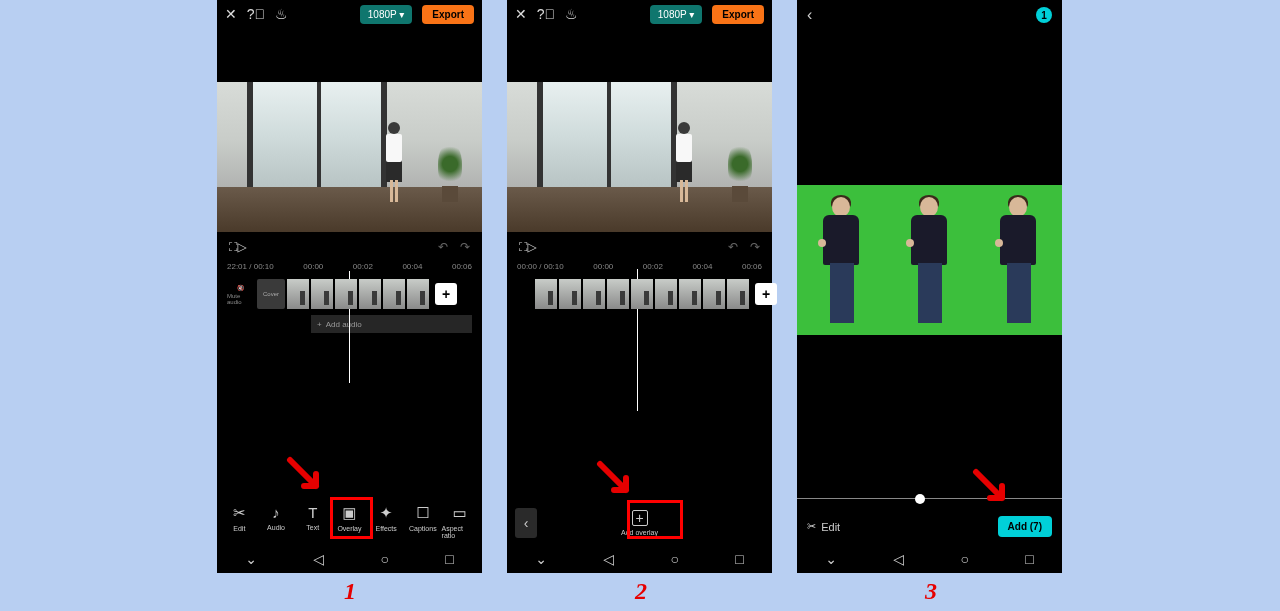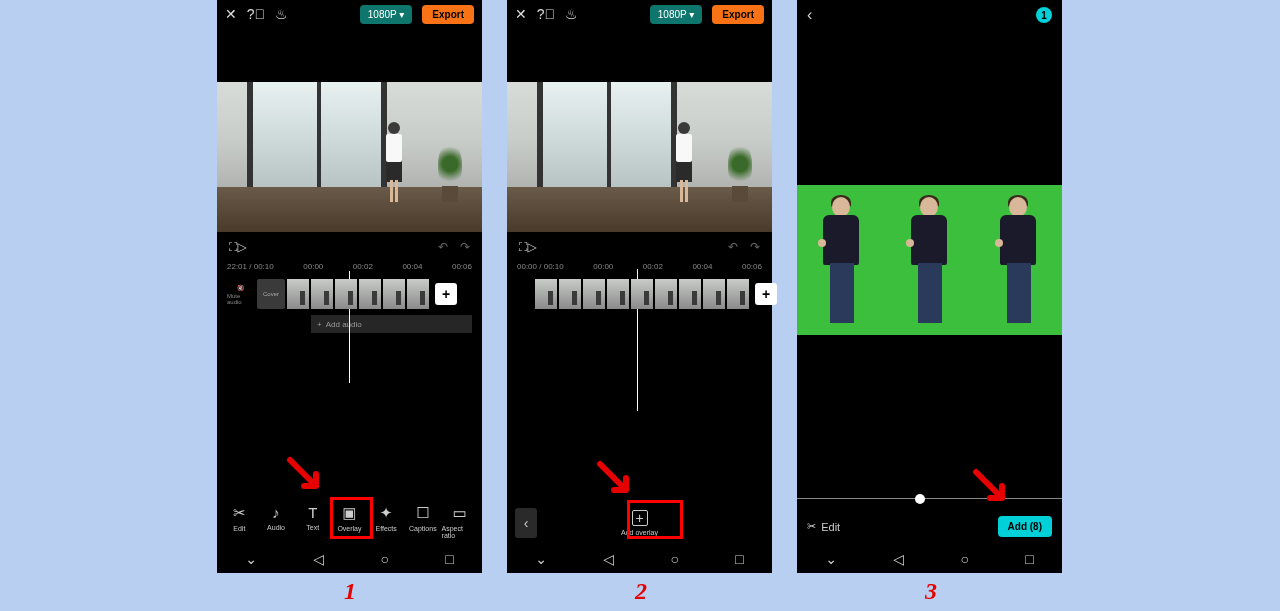--- a/index.html
+++ b/index.html
@@ -474,21 +474,21 @@
   </div>
 
   <div class="scrub-line"></div>
   <div class="scrub-knob"></div>
 
   <div class="p3-bottom">
     <div class="crop">
       <span>✂</span>
       <span>Edit</span>
     </div>
-    <button class="add-btn">Add (8)</button>
+    <button class="add-btn">Add (7)</button>
   </div>
 
   <div class="navbar">
     <span>⌄</span>
     <span>◁</span>
     <span>○</span>
     <span>□</span>
   </div>
 </div>
 

